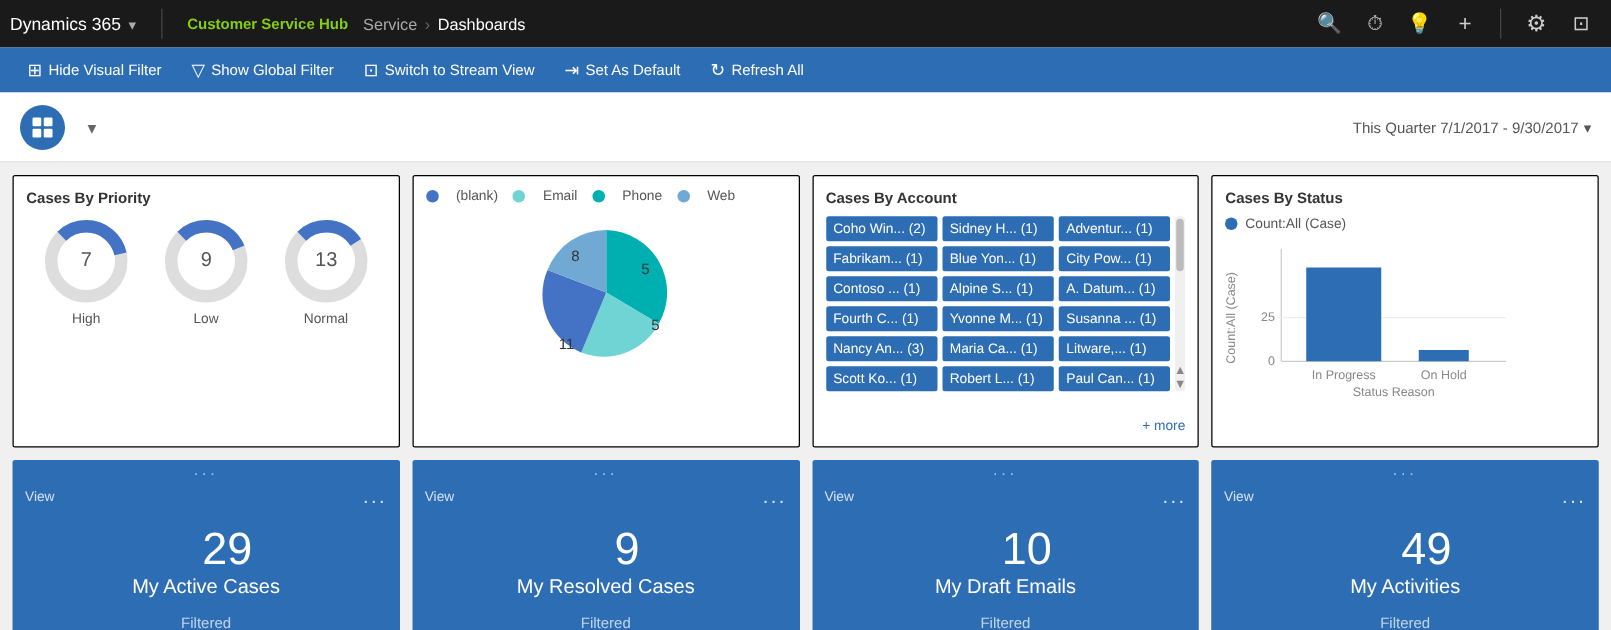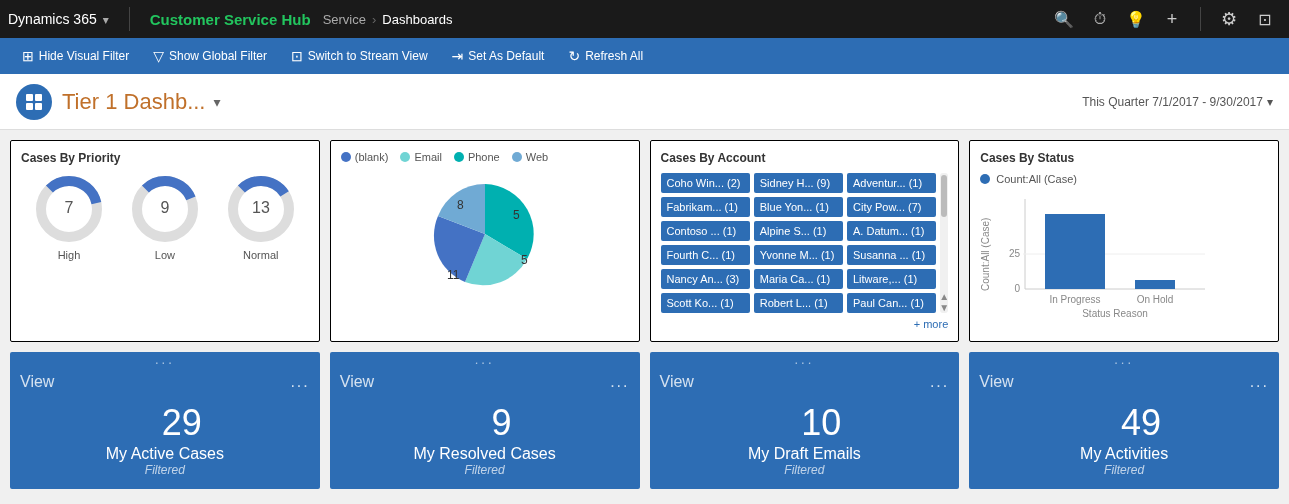--- a/index.html
+++ b/index.html
@@ -22,23 +22,23 @@
       color: white;
       padding-right: 12px;
     }
     .nav-divider {
       width: 1px;
       height: 24px;
       background: #444;
       margin: 0 8px;
     }
     .nav-app-module {
-      font-size: 15px;
+      font-size: 12px;
       font-weight: 600;
-      color: #22c55e;
+      color: #84cc16;
       padding: 0 12px;
     }
     .nav-breadcrumb {
       display: flex;
       align-items: center;
       gap: 6px;
       font-size: 13px;
       color: #ccc;
     }
     .nav-right {
@@ -173,21 +173,21 @@
     }
     .pie-legend {
       display: flex;
       gap: 12px;
       flex-wrap: wrap;
       margin-bottom: 6px;
     }
     .legend-item {
       display: flex;
       align-items: center;
-      gap: 4px;
+      gap: 14px;
       font-size: 11px;
       color: #555;
     }
     .legend-dot {
       width: 10px;
       height: 10px;
       border-radius: 50%;
     }
     .pie-container {
       display: flex;
@@ -252,21 +252,21 @@
       overflow: hidden;
       position: relative;
     }
     .metric-tile-header {
       display: flex;
       justify-content: space-between;
       align-items: center;
       padding: 6px 10px 4px;
     }
     .metric-tile-view {
-      font-size: 16px;
+      font-size: 11px;
       color: rgba(255,255,255,0.8);
     }
     .metric-tile-dots {
       font-size: 16px;
       color: rgba(255,255,255,0.8);
       cursor: pointer;
       letter-spacing: 2px;
     }
     .metric-tile-above {
       display: flex;
@@ -289,22 +289,21 @@
       margin-left: 34px;
     }
     .metric-name {
       font-size: 16px;
       font-weight: 400;
       margin-top: 2px;
     }
     .metric-sub {
       font-size: 12px;
       color: rgba(255,255,255,0.7);
-      margin-top: 0;
-      font-style: italic;
+      margin-top: 12px;
     }
 
     
     .account-with-scroll {
       display: flex;
       gap: 4px;
       position: relative;
     }
   </style>
 </head>
@@ -358,21 +357,20 @@
 
 <div class="dash-header">
   <div class="dash-icon">
     <svg width="20" height="20" viewBox="0 0 20 20" fill="white">
       <rect x="2" y="2" width="7" height="7" rx="1"></rect>
       <rect x="11" y="2" width="7" height="7" rx="1"></rect>
       <rect x="2" y="11" width="7" height="7" rx="1"></rect>
       <rect x="11" y="11" width="7" height="7" rx="1"></rect>
     </svg>
   </div>
-  <div class="dash-title">Tier 1 Dashb...</div>
   <div class="dash-dropdown-icon">▾</div>
   <div class="dash-date-range">
     <span>This Quarter 7/1/2017 - 9/30/2017</span>
     <span style="color:#555;cursor:pointer;">▾</span>
   </div>
 </div>
 
 <div class="main-content">
 
   <div class="chart-row">
@@ -446,45 +444,45 @@
           <text x="42" y="110" font-size="12" fill="#333">11</text>
         </svg>
       </div>
     </div>
 
     <div class="card cases-account-card">
       <div class="card-title">Cases By Account</div>
       <div class="account-with-scroll">
         <div class="account-grid" id="account-grid">
         <div class="account-tag">Coho Win... (2)</div>
-            <div class="account-tag">Sidney H... (9)</div>
+            <div class="account-tag">Sidney H... (1)</div>
             <div class="account-tag">Adventur... (1)</div>
             <div class="account-tag">Fabrikam... (1)</div>
             <div class="account-tag">Blue Yon... (1)</div>
-            <div class="account-tag">City Pow... (7)</div>
+            <div class="account-tag">City Pow... (1)</div>
             <div class="account-tag">Contoso ... (1)</div>
             <div class="account-tag">Alpine S... (1)</div>
             <div class="account-tag">A. Datum... (1)</div>
             <div class="account-tag">Fourth C... (1)</div>
             <div class="account-tag">Yvonne M... (1)</div>
             <div class="account-tag">Susanna ... (1)</div>
             <div class="account-tag">Nancy An... (3)</div>
             <div class="account-tag">Maria Ca... (1)</div>
             <div class="account-tag">Litware,... (1)</div>
             <div class="account-tag">Scott Ko... (1)</div>
             <div class="account-tag">Robert L... (1)</div>
             <div class="account-tag">Paul Can... (1)</div>
           </div>
         <div style="display:flex;flex-direction:column;align-items:center;width:8px;background:#f0f0f0;border-radius:3px;">
           <div style="width:6px;height:30%;background:#bbb;border-radius:3px;margin-top:20%;"></div>
           <div style="color:#888;font-size:10px;margin-top:auto;">▲</div>
           <div style="color:#888;font-size:10px;">▼</div>
         </div>
       </div>
-      <div style="text-align:right;margin-top:4px;">
+      <div style="text-align:right;margin-top:20px;">
         <span class="more-link">+ more</span>
       </div>
     </div>
 
     <div class="card">
       <div class="card-title">Cases By Status</div>
       <div class="bar-legend">
         <div class="bar-dot"></div>
         <span>Count:All (Case)</span>
       </div>

